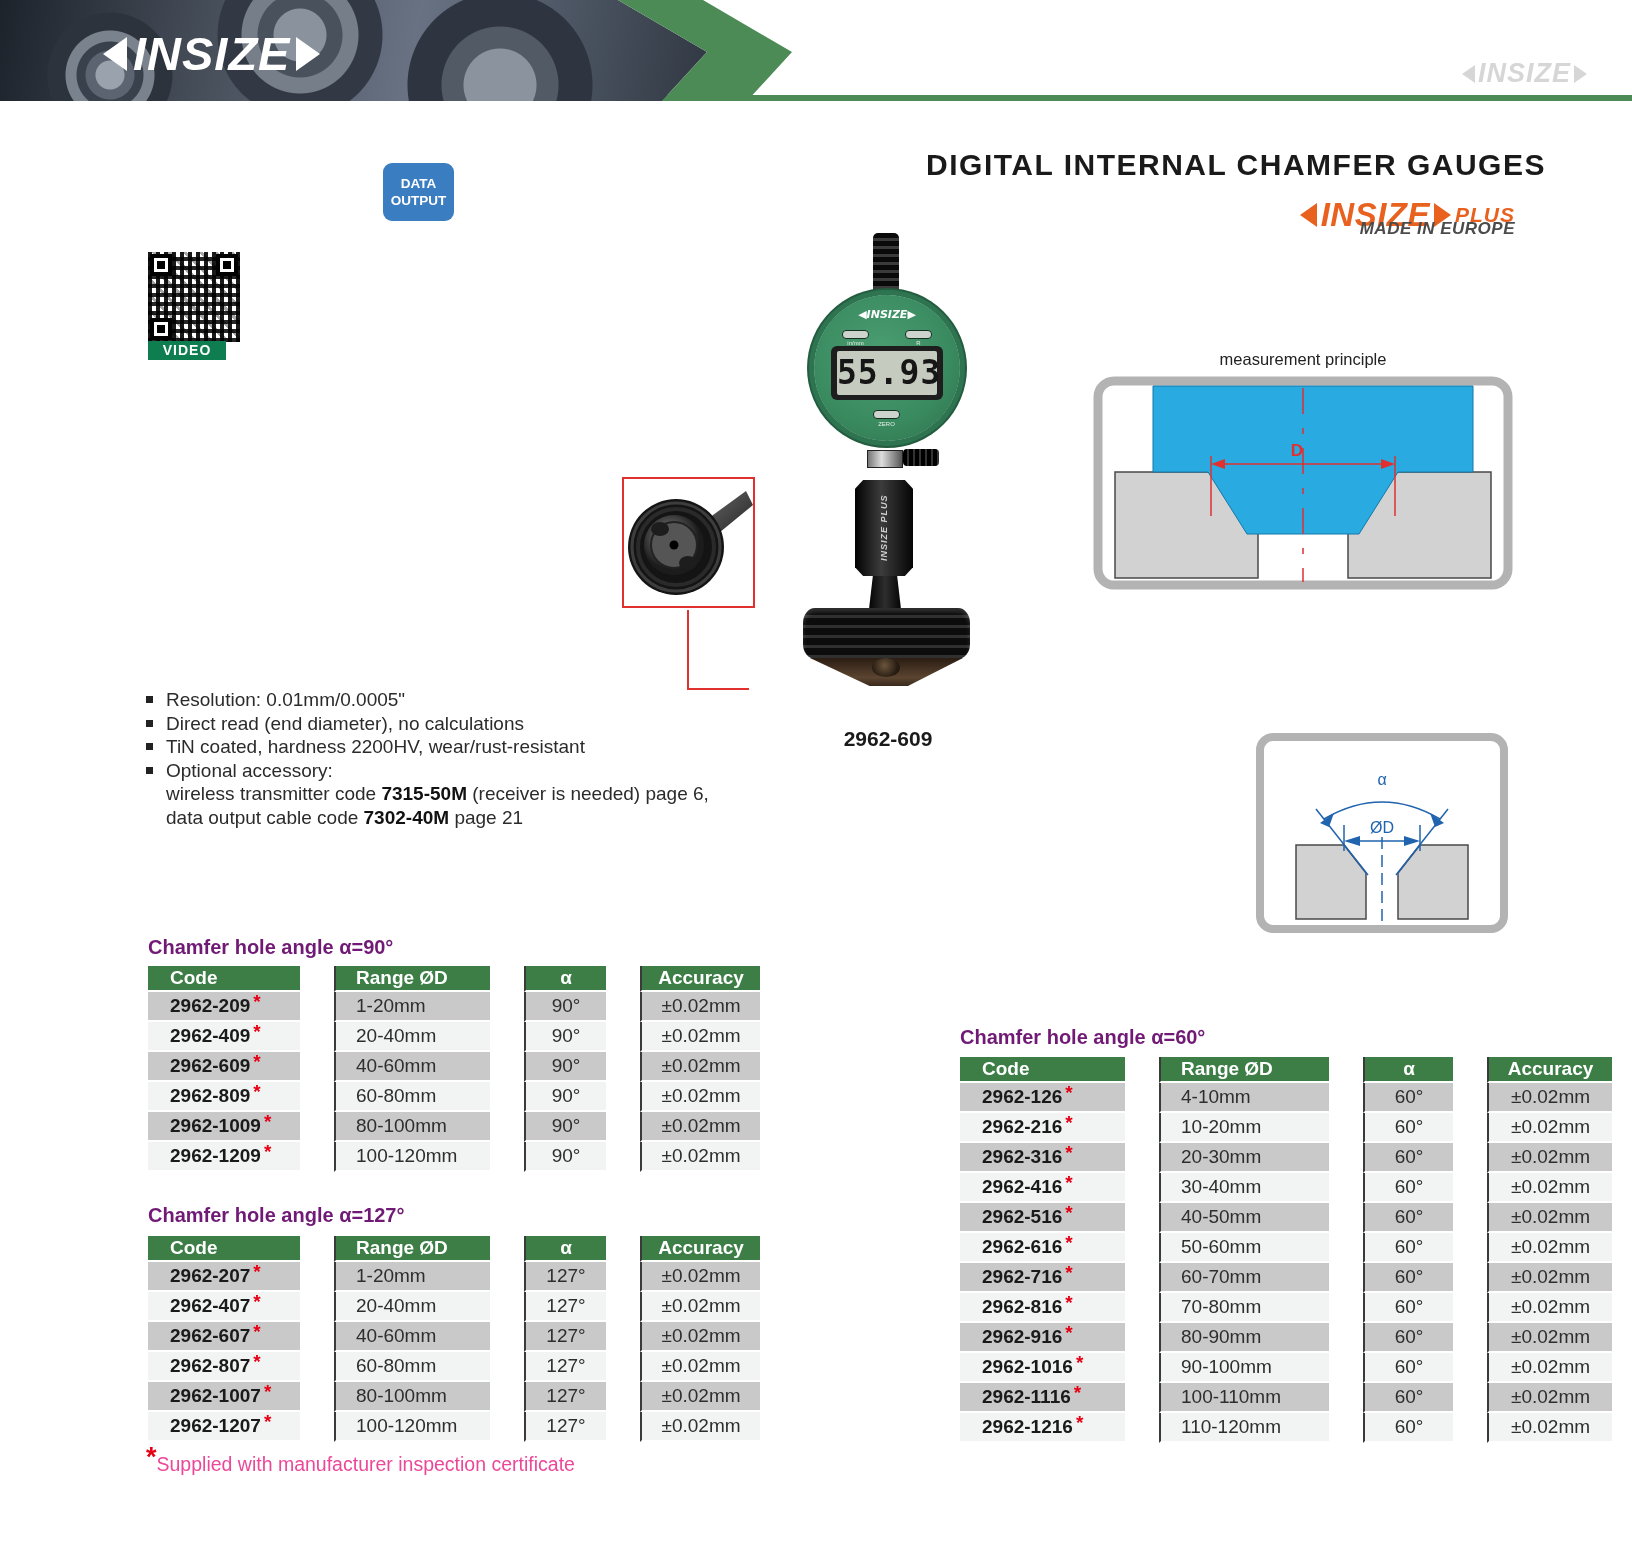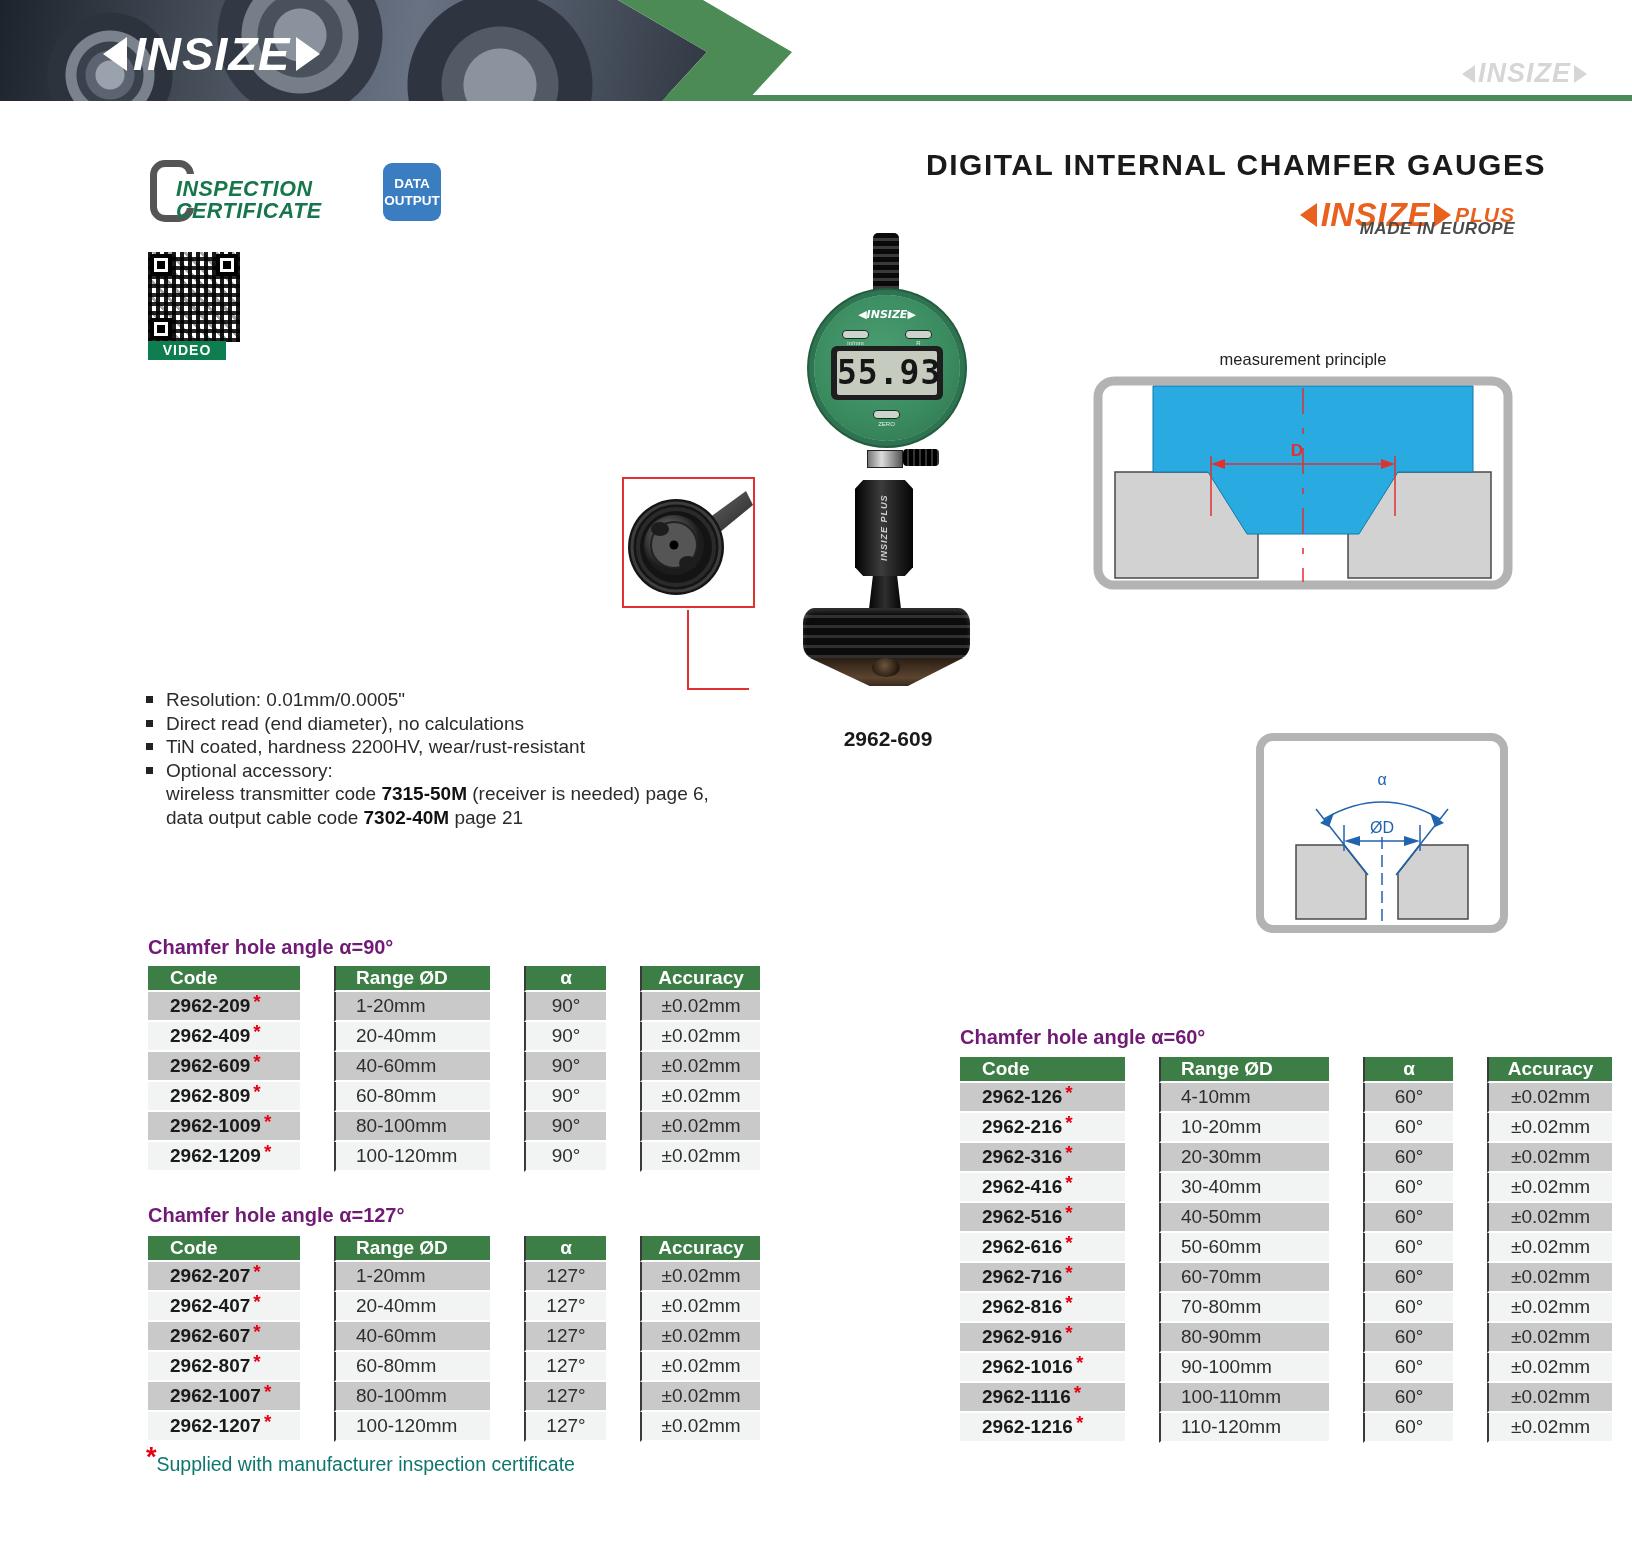--- a/index.html
+++ b/index.html
@@ -32,21 +32,21 @@
   .watermark { position:absolute; left:1462px; top:58px; }
   .watermark .txt { color:#d6d6d6; font-weight:bold; font-style:italic; font-size:27px; letter-spacing:1px; padding:0 3px; }
   .watermark .tri-l { border-top:9px solid transparent; border-bottom:9px solid transparent; border-right:13px solid #d6d6d6; }
   .watermark .tri-r { border-top:9px solid transparent; border-bottom:9px solid transparent; border-left:13px solid #d6d6d6; }
 
   
   .cert-badge { position:absolute; left:150px; top:160px; width:230px; height:66px; }
   .cert-clip { position:absolute; left:0; top:0; width:44px; height:62px; border:7px solid #555; border-radius:15px; }
   .cert-clip-gap { position:absolute; left:36px; top:14px; width:10px; height:34px; background:#fff; }
   .cert-text { position:absolute; left:26px; top:18px; font-weight:bold; font-style:italic; color:#17764b; font-size:21.5px; line-height:22px; letter-spacing:.5px; white-space:nowrap; }
-  .data-badge { position:absolute; left:383px; top:163px; width:58px; height:58px; background:#3b7dc1; border-radius:9px; color:#fff; font-weight:bold; font-size:13.5px; line-height:17px; text-align:center; padding-top:12px; }
+  .data-badge { position:absolute; left:383px; top:163px; width:71px; height:58px; background:#3b7dc1; border-radius:9px; color:#fff; font-weight:bold; font-size:13.5px; line-height:17px; text-align:center; padding-top:12px; }
 
   
   .qr { position:absolute; left:148px; top:252px; width:92px; height:90px; background:#fff;
     background-image:
       repeating-linear-gradient(0deg, rgba(0,0,0,.85) 0 4px, rgba(0,0,0,0) 4px 9px),
       repeating-linear-gradient(90deg, rgba(0,0,0,.9) 0 4px, rgba(0,0,0,0) 4px 8px),
       repeating-linear-gradient(45deg, rgba(0,0,0,.35) 0 3px, rgba(0,0,0,0) 3px 11px);
   }
   .finder { position:absolute; width:22px; height:22px; border:4px solid #000; background:#fff; }
   .finder::after { content:""; position:absolute; left:3px; top:3px; width:8px; height:8px; background:#000; }
@@ -110,49 +110,41 @@
   .r1 .pcell { background:#f2f3f3; }
   .c0 { padding-left:22px; font-weight:bold; color:#1a1a1a; }
   .hrow .c0 { font-weight:bold; }
   .c1 { padding-left:20px; }
   .c2, .c3 { justify-content:center; padding-left:0; }
   .star { color:#e60014; font-weight:bold; margin-left:3px; position:relative; top:-4px; font-size:19px; }
 
   
   .footnote { position:absolute; left:146px; top:1444px; display:flex; }
   .footnote .fn-star { color:#e60014; font-weight:bold; font-size:27px; line-height:27px; }
-  .footnote .fn-text { font-size:19.5px; color:#0f766e; margin-top:9px; }
+  .footnote .fn-text { font-size:19.5px; color:#ec4899; margin-top:9px; }
 </style>
 </head>
 <body>
 
 <div class="page">
 
   <div class="green-line"></div>
   <div class="banner-photo"></div>
   <div class="banner-chevron"></div>
   <div class="banner-logo logo-row">
     <span class="tri tri-l"></span>
     <span class="txt">INSIZE</span>
     <span class="tri tri-r"></span>
   </div>
   <div class="watermark logo-row">
     <span class="tri tri-l"></span>
     <span class="txt">INSIZE</span>
     <span class="tri tri-r"></span>
   </div>
 
-  <div class="cert-badge">
-    <div class="cert-clip"></div>
-    <div class="cert-clip-gap"></div>
-    <div class="cert-text">
-      <div>INSPECTION</div>
-      <div>CERTIFICATE</div>
-    </div>
-  </div>
   <div class="data-badge">
     <div>DATA</div>
     <div>OUTPUT</div>
   </div>
 
   <div class="qr">
     <div class="finder" style="left:2px;top:2px;"></div>
     <div class="finder" style="right:2px;top:2px;"></div>
     <div class="finder" style="left:2px;bottom:2px;"></div>
   </div>

